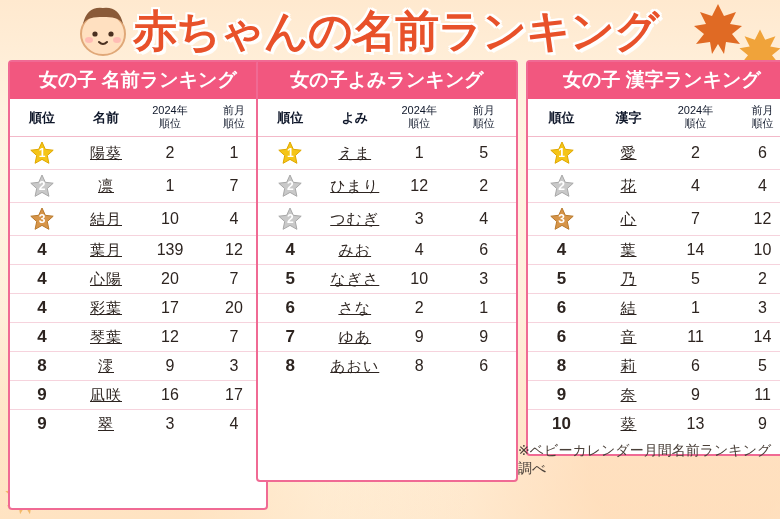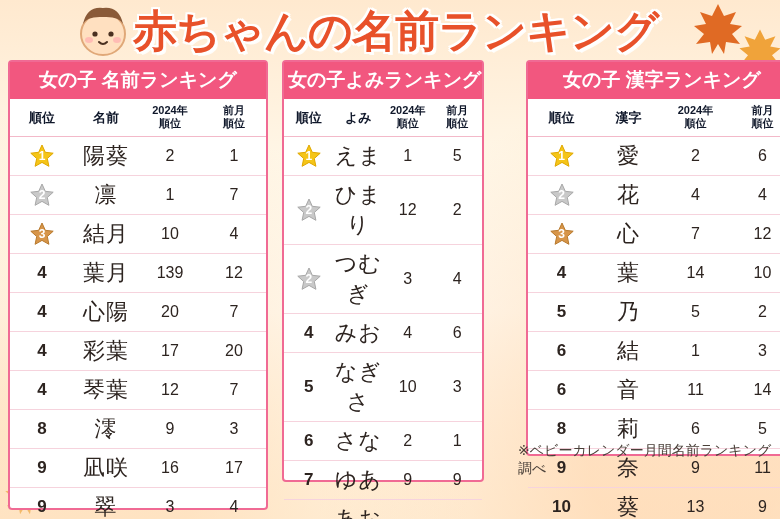--- a/index.html
+++ b/index.html
@@ -33,44 +33,44 @@
   .leaf{position:absolute;}
   
   .panel{
     position:absolute;top:60px;
     border:2px solid #f06a94;
     border-radius:4px;
     background:#ffffff;
     box-sizing:border-box;
   }
   #panel-0{left:8px;width:260px;height:450px;}
-  #panel-1{left:282px;width:202px;height:422px;}
+  #panel-1{left:256px;width:262px;height:422px;}
   #panel-2{left:514px;width:272px;height:396px;margin-left:12px;}
   .panel-title{
     background:#f2577f;color:#fff;font-weight:bold;
     font-size:19px;text-align:center;
     padding:5px 4px 6px;letter-spacing:0px;
     white-space:nowrap;
   }
   table{
     width:100%;border-collapse:collapse;table-layout:fixed;
   }
   thead th{
     font-size:13px;font-weight:bold;color:#0f172a;
     padding:5px 0 6px;border-bottom:1px solid #f3b9c9;
     line-height:13px;
   }
-  thead th .sub{display:block;font-size:11px;font-weight:bold;}
+  thead th .sub{display:block;font-size:11px;font-weight:normal;}
   tbody td{
     text-align:center;border-bottom:1px solid #f6d3dd;
     padding:4px 0;color:#2d2420;
   }
   tbody tr:last-child td{border-bottom:none;}
   td.rank{font-size:17px;font-weight:bold;width:22%;}
-  td.name{font-size:22px;width:30%;letter-spacing:1px;}
+  td.name{font-size:15px;width:30%;letter-spacing:1px;text-decoration:underline;}
   td.num{font-size:16px;width:24%;}
   .star{
     position:relative;display:inline-block;width:26px;height:24px;vertical-align:middle;
   }
   .star svg{position:absolute;left:0;top:0;}
   .star span{
     position:absolute;left:0;top:0;width:26px;height:24px;
     line-height:25px;text-align:center;font-size:12px;font-weight:bold;color:#fff;
   }
   #note{

